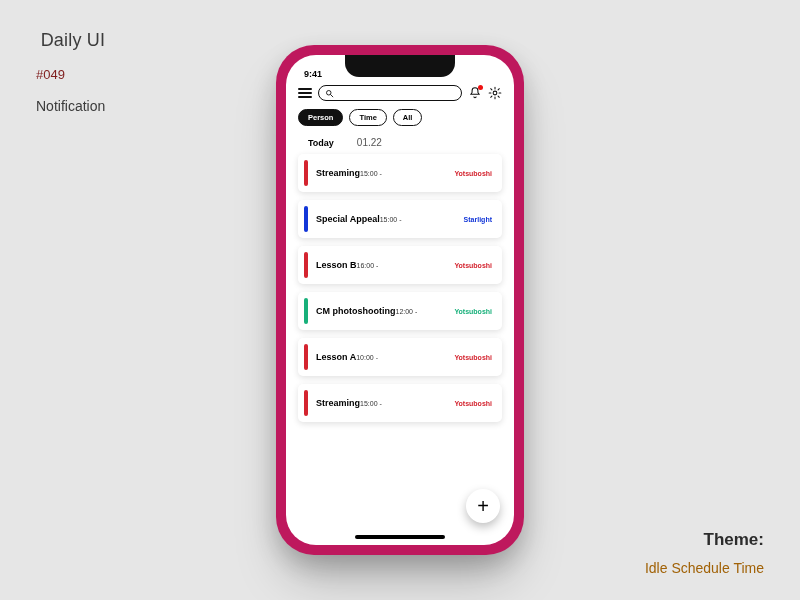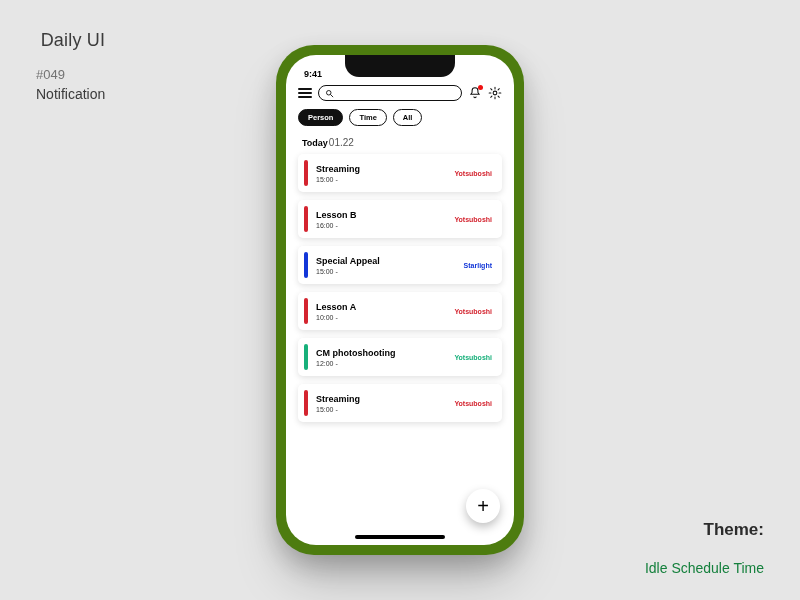--- a/index.html
+++ b/index.html
@@ -12,42 +12,42 @@
   }
 
   
   .meta {
     position: absolute;
     left: 36px;
     top: 30px;
     color: #3b3b3b;
   }
   .meta .line1 { font-size: 18px; font-weight: 400; letter-spacing: .2px; text-align: right; }
-  .meta .line2 { font-size: 13px; margin-top: 16px; color: #737373; }
-  .meta .line3 { font-size: 14px; margin-top: 4px; font-weight: 500; }
+  .meta .line2 { font-size: 13px; margin-top: 16px; color: #7f1d1d; }
+  .meta .line3 { font-size: 14px; margin-top: 16px; font-weight: 500; }
 
   
   .theme {
     position: absolute;
     right: 36px;
     bottom: 24px;
     text-align: right;
     color: #2c2c2c;
   }
   .theme .t1 { font-size: 17px; font-weight: 700; }
-  .theme .t2 { font-size: 14px; margin-top: 20px; font-weight: 400; color: #15803d; }
+  .theme .t2 { font-size: 14px; margin-top: 10px; font-weight: 400; color: #a16207; }
 
   
   .device {
     position: absolute;
     left: 50%; top: 50%;
     transform: translate(-50%, -50%);
     width: 248px;
     height: 510px;
-    background: #4d7c0f;
+    background: #be185d;
     border-radius: 38px;
     box-shadow: 0 30px 50px -10px rgba(0,0,0,0.25), 0 10px 24px rgba(0,0,0,0.18);
     padding: 10px;
   }
   .screen {
     width: 100%; height: 100%;
     background: #fff;
     border-radius: 30px;
     position: relative;
     overflow: hidden;
@@ -112,42 +112,42 @@
   }
   .pill.active { background:#111; color:#fff; }
 
   .list {
     position: absolute;
     top: 76px; bottom: 0; left: 0; right: 0;
     padding: 0 12px 0 12px;
     overflow: hidden;
   }
   .sec-header {
-    display: flex; align-items: baseline; gap: 1px;
-    margin: 6px 0 6px 4px;
+    display: flex; align-items: baseline; gap: 23px;
+    margin: 6px 0 6px 10px;
   }
   .sec-header .d1 { font-size: 9px; font-weight: 800; }
   .sec-header .d2 { font-size: 10px; color:#555; font-weight: 500; }
 
   .card {
     background:#fff;
     border-radius: 5px;
     box-shadow: 0 2px 6px rgba(0,0,0,0.12);
     height: 38px;
     margin-bottom: 8px;
     display: flex; align-items: center;
     padding: 0 10px 0 0;
     position: relative;
   }
   .stripe {
     width: 4px; height: 26px;
     border-radius: 2px;
     margin: 0 8px 0 6px;
   }
-  .card .txt { display:flex; flex-direction:column; }
+  .card .txt { display:flex; flex-direction:row; }
   .card .title { font-size: 9px; font-weight: 800; }
   .card .time  { font-size: 7px; color:#333; margin-top: 2px; }
   .card .tag   { margin-left:auto; font-size: 7px; font-weight: 600; }
 
   .fab {
     position: absolute;
     right: 14px; bottom: 22px;
     width: 34px; height: 34px;
     background:#fff; border-radius:50%;
     box-shadow: 0 4px 10px rgba(0,0,0,0.25);
@@ -221,55 +221,55 @@
       <div class="card">
         <div class="stripe" style="background:#d4242f"></div>
         <div class="txt">
           <span class="title">Streaming</span>
           <span class="time">15:00 -</span>
         </div>
         <span class="tag" style="color:#d4242f">Yotsuboshi</span>
       </div>
 
       <div class="card">
+        <div class="stripe" style="background:#1236d8"></div>
+        <div class="txt">
+          <span class="title">Special Appeal</span>
+          <span class="time">15:00 -</span>
+        </div>
+        <span class="tag" style="color:#1236d8">Starlight</span>
+      </div>
+
+      <div class="card">
         <div class="stripe" style="background:#d4242f"></div>
         <div class="txt">
           <span class="title">Lesson B</span>
           <span class="time">16:00 -</span>
         </div>
         <span class="tag" style="color:#d4242f">Yotsuboshi</span>
       </div>
 
-      <div class="card">
-        <div class="stripe" style="background:#1236d8"></div>
-        <div class="txt">
-          <span class="title">Special Appeal</span>
-          <span class="time">15:00 -</span>
-        </div>
-        <span class="tag" style="color:#1236d8">Starlight</span>
-      </div>
-
-
+
+
+      <div class="card">
+        <div class="stripe" style="background:#17b07a"></div>
+        <div class="txt">
+          <span class="title">CM photoshooting</span>
+          <span class="time">12:00 -</span>
+        </div>
+        <span class="tag" style="color:#17b07a">Yotsuboshi</span>
+      </div>
 
       <div class="card">
         <div class="stripe" style="background:#d4242f"></div>
         <div class="txt">
           <span class="title">Lesson A</span>
           <span class="time">10:00 -</span>
         </div>
         <span class="tag" style="color:#d4242f">Yotsuboshi</span>
-      </div>
-
-      <div class="card">
-        <div class="stripe" style="background:#17b07a"></div>
-        <div class="txt">
-          <span class="title">CM photoshooting</span>
-          <span class="time">12:00 -</span>
-        </div>
-        <span class="tag" style="color:#17b07a">Yotsuboshi</span>
       </div>
 
       <div class="card">
         <div class="stripe" style="background:#d4242f"></div>
         <div class="txt">
           <span class="title">Streaming</span>
           <span class="time">15:00 -</span>
         </div>
         <span class="tag" style="color:#d4242f">Yotsuboshi</span>
       </div>

